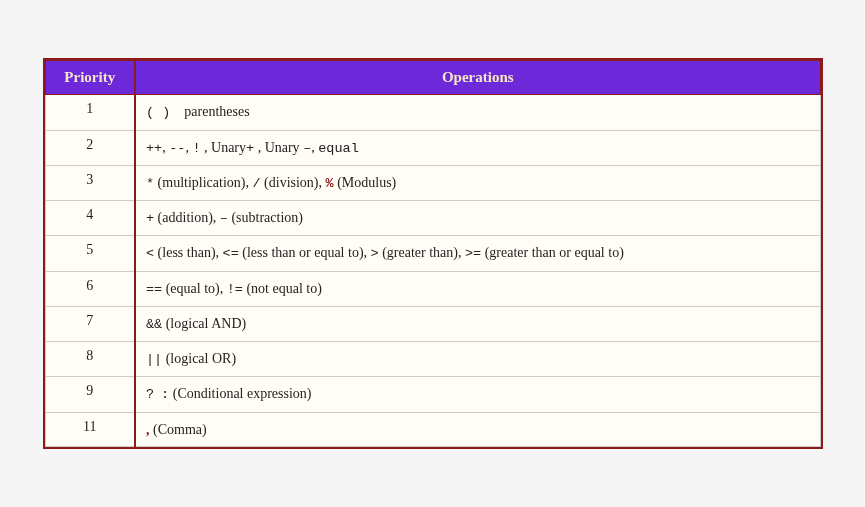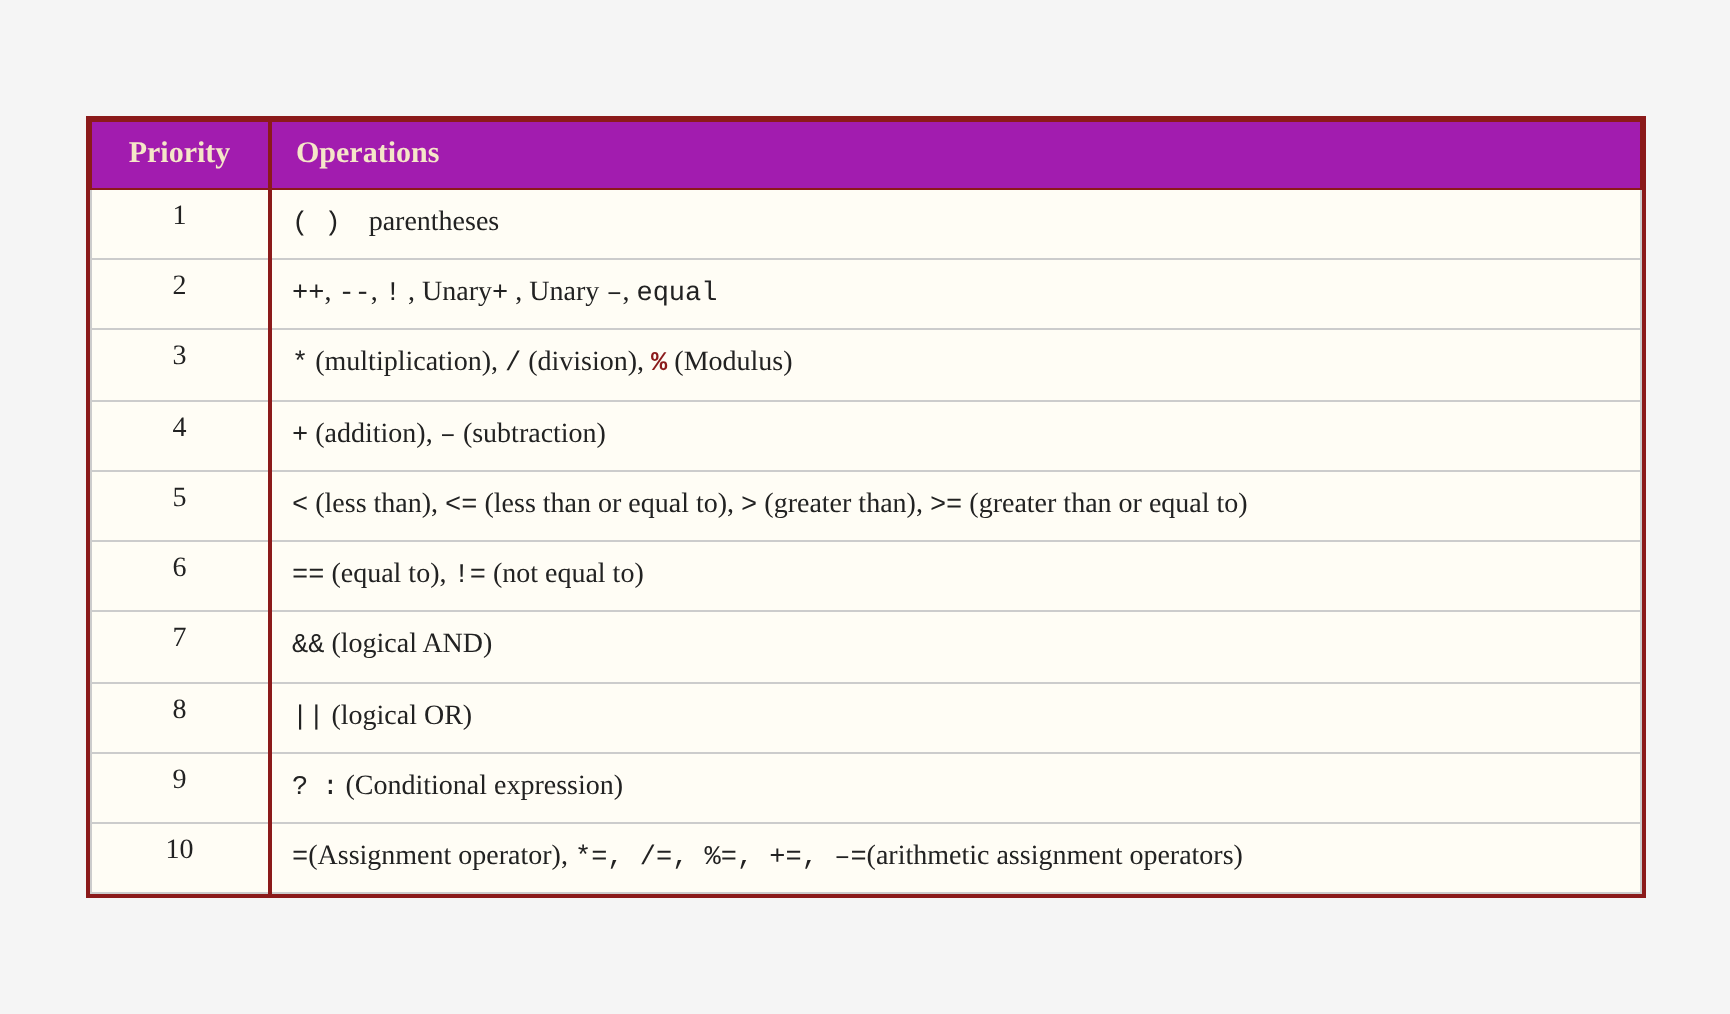--- a/index.html
+++ b/index.html
@@ -23,39 +23,39 @@
       border: 2px solid #8B1A1A;
       background: #fffdf5;
     }
 
     table {
       width: 100%;
       border-collapse: collapse;
     }
 
     thead tr {
-      background: #a21caf;
+      background: #6d28d9;
     }
 
     thead th {
       color: #f5e6c8;
       font-weight: bold;
       font-size: 15px;
       padding: 8px 12px;
       border: 1px solid #8B1A1A;
     }
 
     thead th.priority-col {
       width: 90px;
       text-align: center;
       border-right: 2px solid #8B1A1A;
     }
 
     thead th.operations-col {
-      text-align: left;
+      text-align: center;
     }
 
     tbody tr {
       border-bottom: 1px solid #ccc;
     }
 
     tbody tr:last-child {
       border-bottom: none;
     }
 
@@ -134,18 +134,18 @@
         </tr>
         <tr>
           <td class="priority-num">8</td>
           <td class="op-text"><span class="mono">||</span> (logical OR)</td>
         </tr>
         <tr>
           <td class="priority-num">9</td>
           <td class="op-text"><span class="mono">?</span>&nbsp; <span class="mono">:</span> (Conditional expression)</td>
         </tr>
         <tr>
-          <td class="priority-num">10</td>
-          <td class="op-text"><span class="mono">=</span>(Assignment operator), <span class="mono">*=, /=, %=, +=, –=</span>(arithmetic assignment operators)</td>
+          <td class="priority-num">11</td>
+          <td class="op-text"><span class="bold-op">,</span> (Comma)</td>
         </tr>
       </tbody>
   </table>
 </div>
 
 </body></html>

